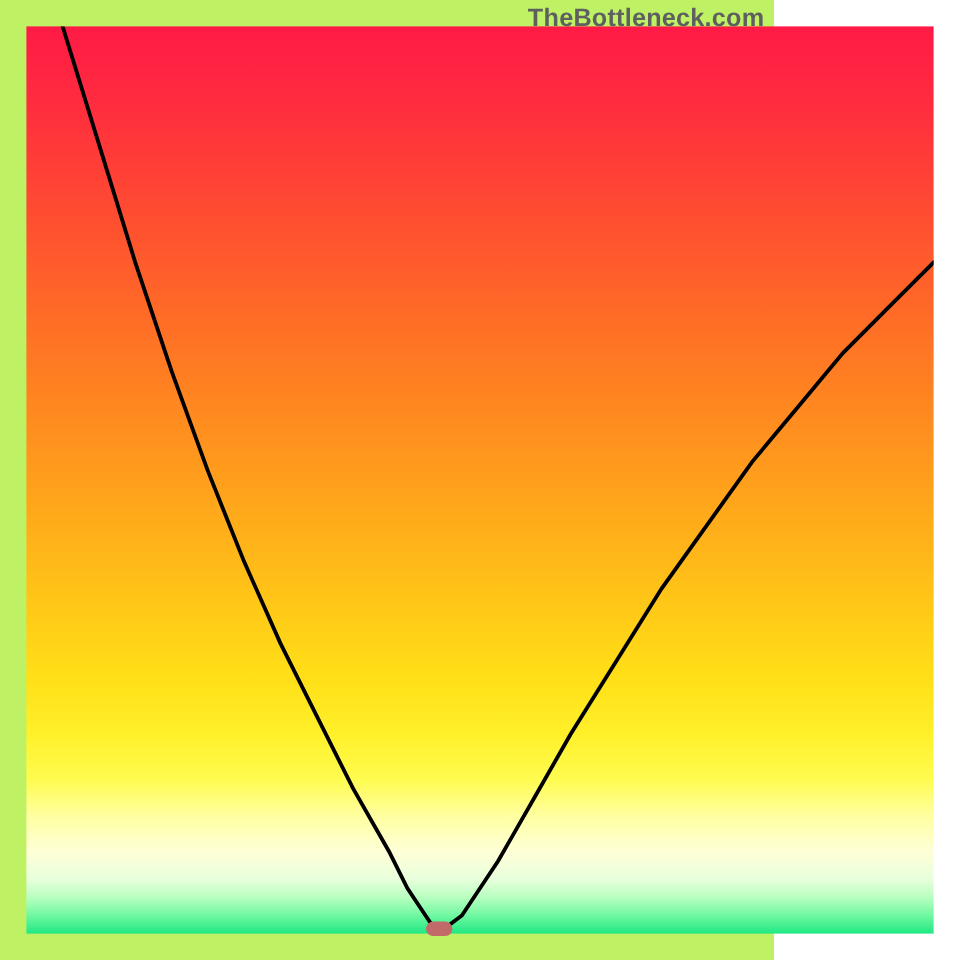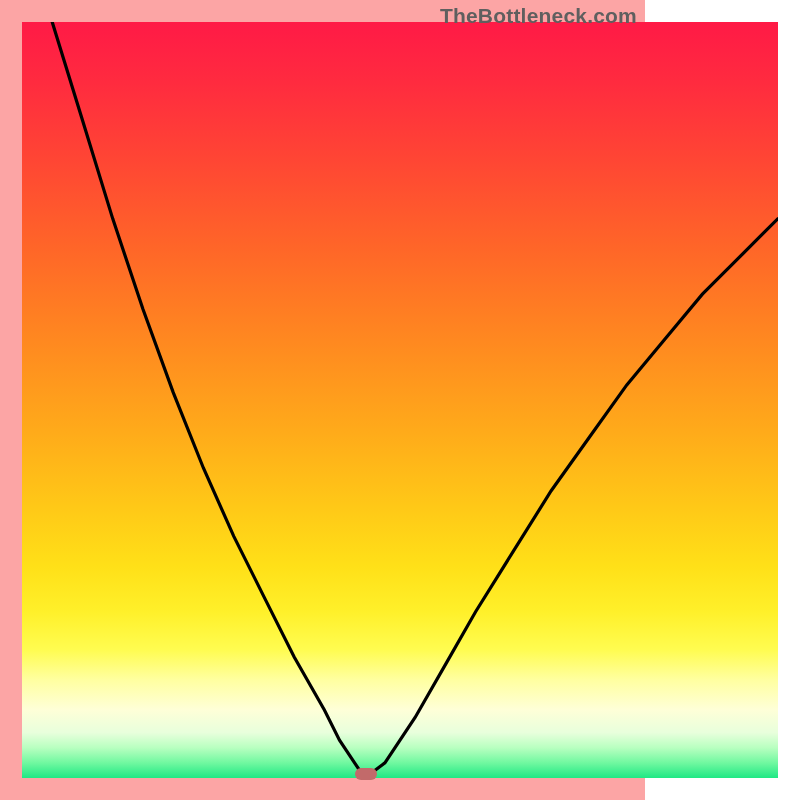--- a/index.html
+++ b/index.html
@@ -6,21 +6,21 @@
     margin: 0;
     padding: 0;
     width: 800px;
     height: 800px;
     overflow: hidden;
   }
   .chart-container {
     position: relative;
     width: 645px;
     height: 800px;
-    background: #fca5a5;
+    background: #bef264;
   }
   .plot-area {
     position: absolute;
     left: 22px;
     top: 22px;
     width: 756px;
     height: 756px;
     background: linear-gradient(to bottom,
       #ff1a46 0%,
       #ff2b3f 8%,

